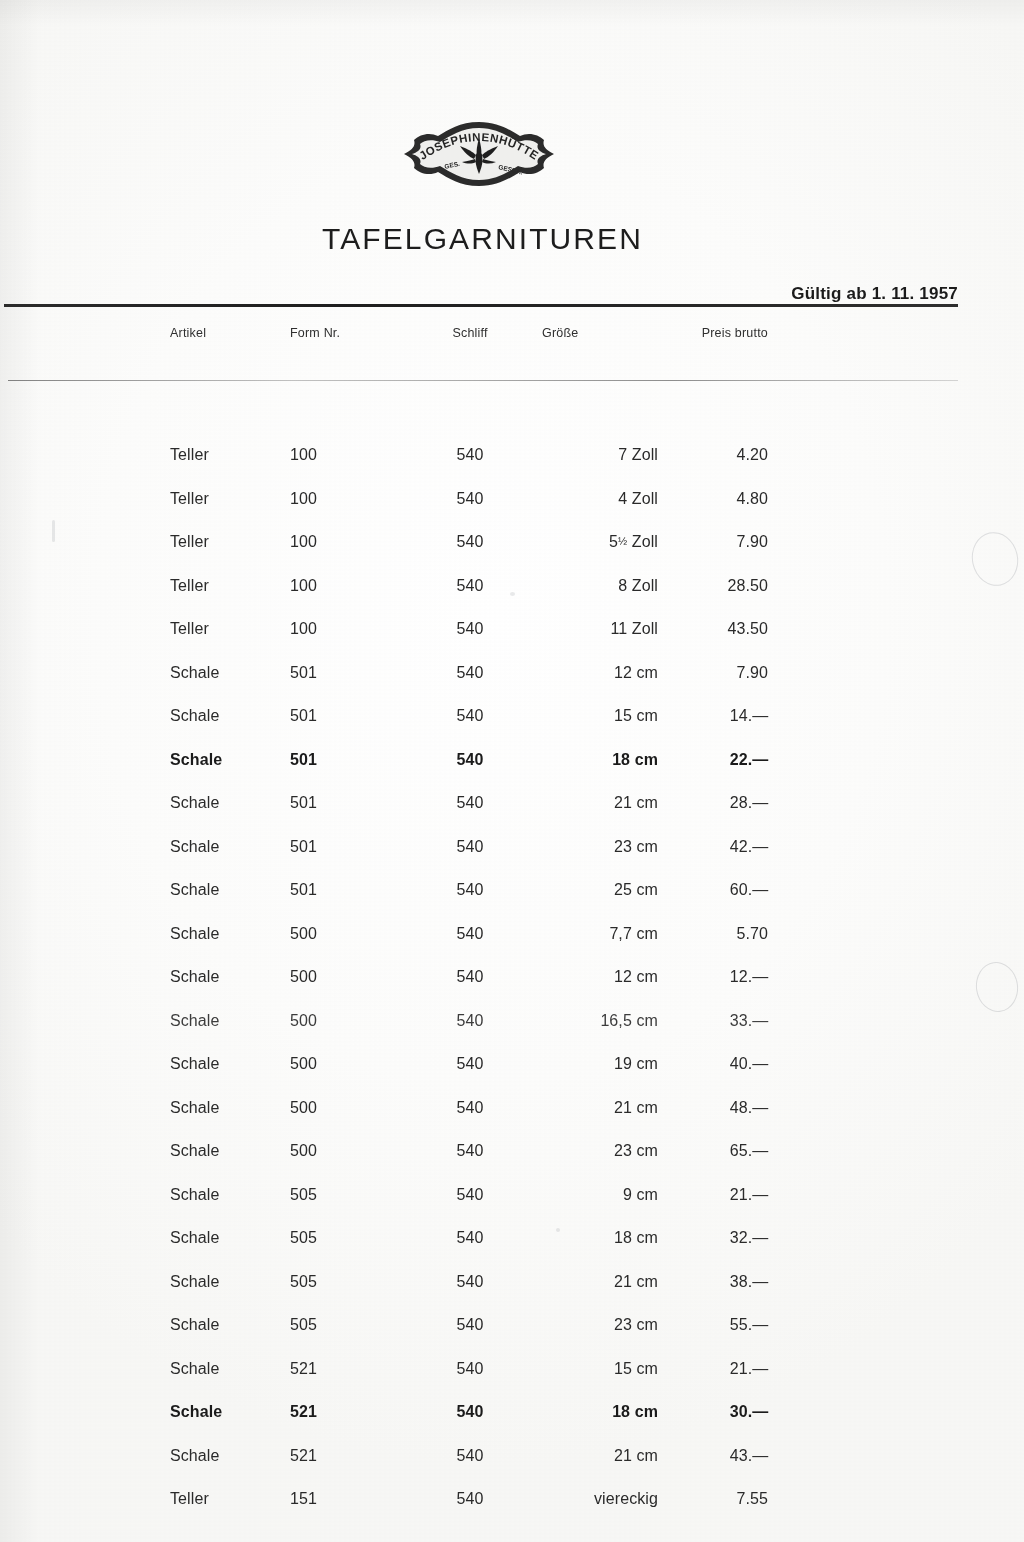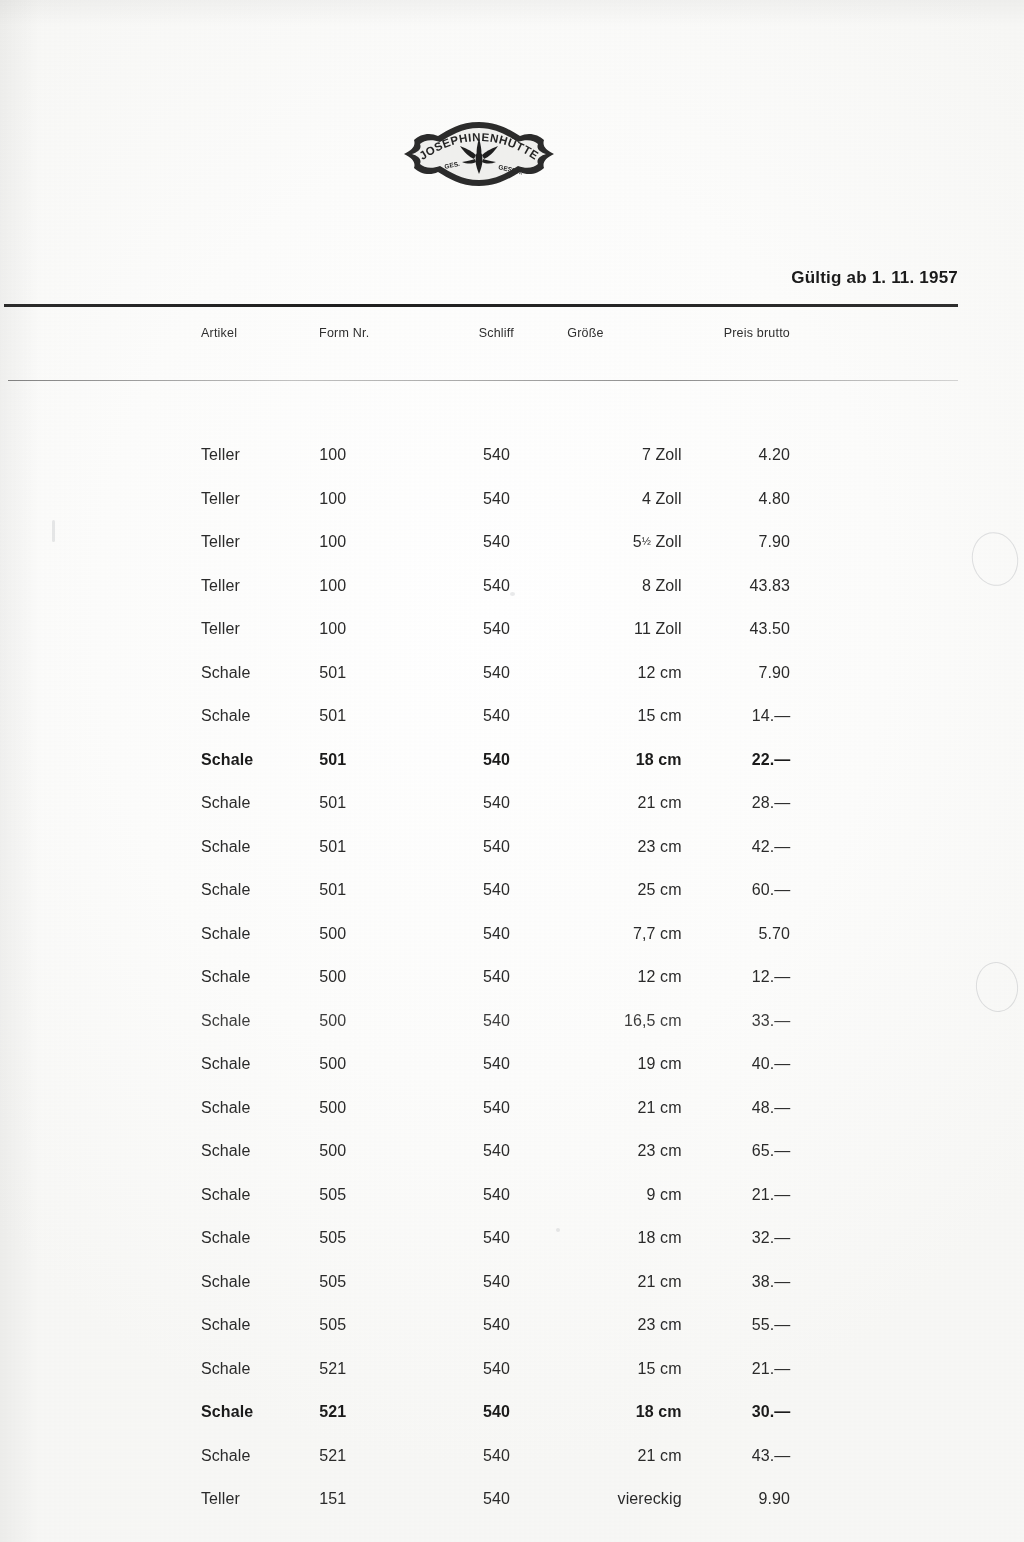--- a/index.html
+++ b/index.html
@@ -82,21 +82,21 @@
     top: 222px;
     font-size: 30px;
     letter-spacing: 2.1px;
     color: #1d1d1d;
     font-weight: 400;
     white-space: nowrap;
   }
   .valid-from {
     position: absolute;
     right: 66px;
-    top: 268px;
+    top: 284px;
     font-size: 17px;
     font-weight: 700;
     color: #1b1b1b;
     letter-spacing: .2px;
     white-space: nowrap;
   }
 
   
   .rule-thick {
     position: absolute;
@@ -119,21 +119,20 @@
   .table {
     position: absolute;
     left: 170px;
     top: 326px;
     width: 620px;
   }
   .row {
     display: flex;
     align-items: baseline;
     height: 43.5px;
-    margin-left: 31px;
   }
   .head-row {
     height: 34px;
     color: #2a2a2a;
   }
   .head-row .cell {
     font-size: 12.5px;
     letter-spacing: .2px;
     color: #2f2f2f;
   }
@@ -232,20 +231,21 @@
         <path d="M 64,44 C 70,43 74,42 77,41 L 78,44 C 74,46 69,46 64,44 Z"></path>
         <path d="M 98,44 C 93,46 88,46 84,44 L 85,41 C 88,42 92,43 98,44 Z"></path>
         <ellipse cx="81" cy="39" rx="3.4" ry="4.6"></ellipse>
       </g>
 
       <text x="47" y="51" font-family="&quot;Liberation Sans&quot;, sans-serif" font-size="6.5" font-weight="700" fill="#2a2a2a" transform="rotate(-13 47 51)">GES.</text>
       <text x="100" y="51" font-family="&quot;Liberation Sans&quot;, sans-serif" font-size="6.5" font-weight="700" fill="#2a2a2a" transform="rotate(13 100 51)">GESCH.</text>
     </svg>
   </div>
 
+  <div class="doc-title">TAFELGARNITUREN</div>
   <div class="valid-from">Gültig ab 1. 11. 1957</div>
 
   <div class="rule-thick"></div>
   <div class="rule-thin"></div>
 
   <div class="table">
     <div class="row head-row">
       <div class="cell c-artikel">Artikel</div>
       <div class="cell c-form">Form  Nr.</div>
       <div class="cell c-schliff">Schliff</div>
@@ -272,21 +272,21 @@
           <div class="cell c-form">100</div>
           <div class="cell c-schliff">540</div>
           <div class="cell c-groesse">5<span class="frac">½</span> Zoll</div>
           <div class="cell c-preis">7.90</div>
         </div>
         <div class="row">
           <div class="cell c-artikel">Teller</div>
           <div class="cell c-form">100</div>
           <div class="cell c-schliff">540</div>
           <div class="cell c-groesse">8 Zoll</div>
-          <div class="cell c-preis">43.83</div>
+          <div class="cell c-preis">28.50</div>
         </div>
         <div class="row">
           <div class="cell c-artikel">Teller</div>
           <div class="cell c-form">100</div>
           <div class="cell c-schliff">540</div>
           <div class="cell c-groesse">11 Zoll</div>
           <div class="cell c-preis">43.50</div>
         </div>
         <div class="row">
           <div class="cell c-artikel">Schale</div>
@@ -419,18 +419,18 @@
           <div class="cell c-form">521</div>
           <div class="cell c-schliff">540</div>
           <div class="cell c-groesse">21 cm</div>
           <div class="cell c-preis">43.<span class="dash">—</span></div>
         </div>
         <div class="row">
           <div class="cell c-artikel">Teller</div>
           <div class="cell c-form">151</div>
           <div class="cell c-schliff">540</div>
           <div class="cell c-groesse">viereckig</div>
-          <div class="cell c-preis">9.90</div>
+          <div class="cell c-preis">7.55</div>
         </div>
       </div>
   </div>
 
 </div>
 
 </body></html>

